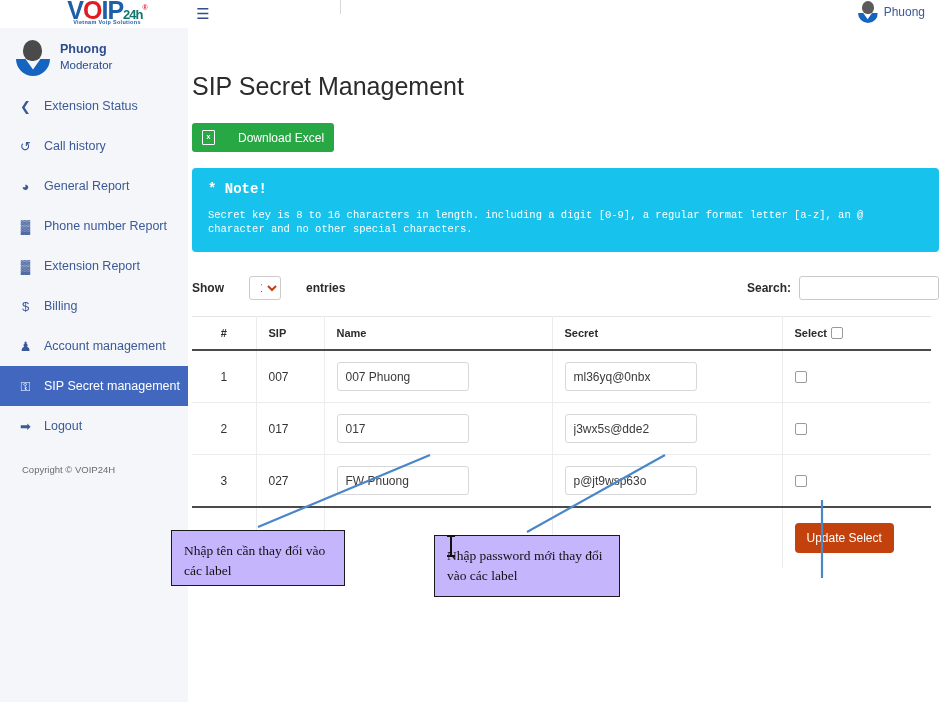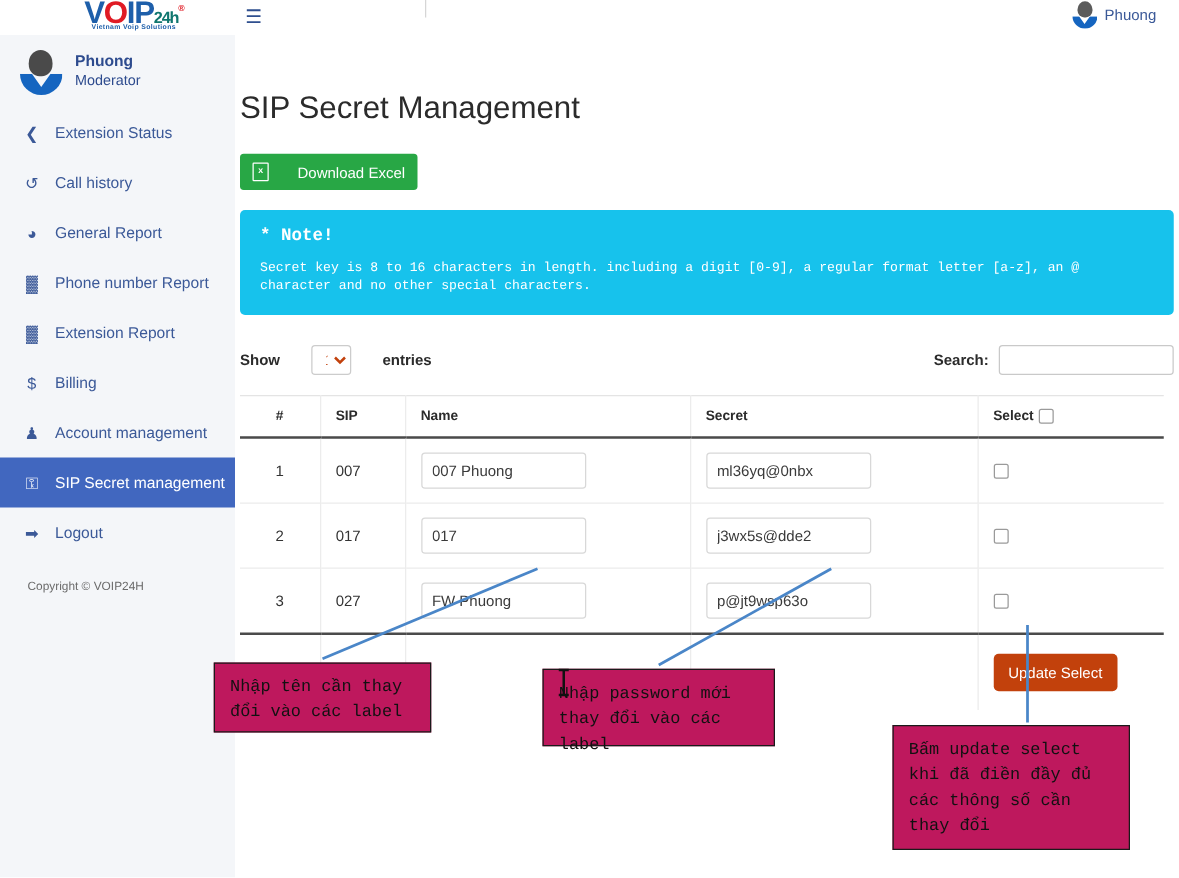--- a/index.html
+++ b/index.html
@@ -197,22 +197,22 @@
     background:#c2410c;color:#fff;border:none;border-radius:4px;
     font-size:12px;padding:8px 12px;cursor:pointer;
     font-family:"Liberation Sans",sans-serif;
   }
 
   
   #annot-layer{
     position:absolute;left:0;top:0;width:943px;height:702px;pointer-events:none;
   }
   .annot-box{
-    position:absolute;border:1.3px solid #1a1a1a;background:#be185d;
-    font-family:Liberation Mono, monospace;
+    position:absolute;border:1.3px solid #1a1a1a;background:#c4b5fd;
+    font-family:Liberation Serif, serif;
     font-size:13.5px;color:#111;line-height:1.5;
     padding:10px 12px;box-sizing:border-box;
   }
   #annot-name{left:171px;top:530px;width:174px;height:56px;}
   #annot-pass{left:434px;top:535px;width:186px;height:62px;}
   #annot-update{left:714px;top:580px;width:190px;height:100px;}
   #text-cursor{
     position:absolute;left:450px;top:536px;width:2px;height:20px;background:#111;
   }
   #text-cursor:before{
@@ -387,14 +387,13 @@
 <div id="annot-layer">
   <svg width="943" height="702" style="position:absolute;left:0;top:0;">
     <line x1="258" y1="527" x2="430" y2="455" stroke="#4a86c8" stroke-width="2.2"></line>
     <line x1="527" y1="532" x2="665" y2="455" stroke="#4a86c8" stroke-width="2.2"></line>
     <line x1="822" y1="578" x2="822" y2="500" stroke="#4a86c8" stroke-width="2.2"></line>
   </svg>
 
   <div class="annot-box" id="annot-name">Nhập tên cần thay đổi vào các label</div>
   <div class="annot-box" id="annot-pass">Nhập password mới thay đổi vào các label</div>
   <div id="text-cursor"></div>
-  <div class="annot-box" id="annot-update">Bấm update select khi đã điền đầy đủ các thông số cần thay đổi</div>
 </div>
 
 </body></html>

